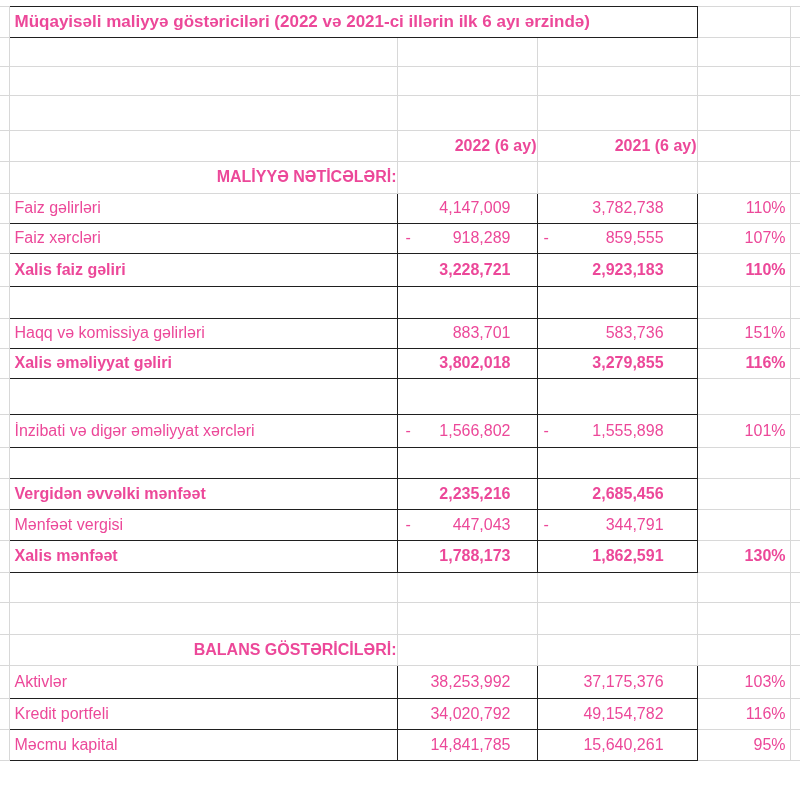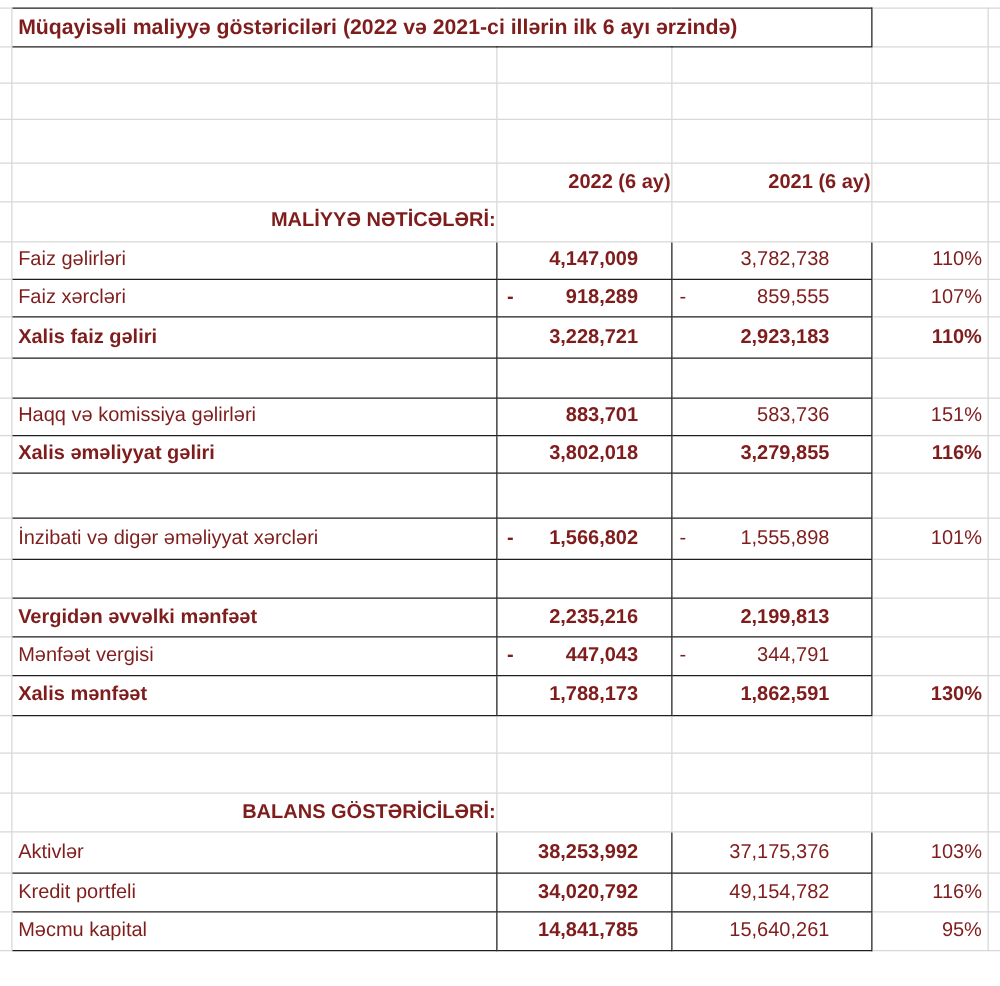--- a/index.html
+++ b/index.html
@@ -6,21 +6,21 @@
     margin: 0; padding: 0;
     background: #ffffff;
   }
   .sheet {
     width: 800px; height: 789px;
     box-sizing: border-box;
     padding-top: 6px;
     background: #ffffff;
     overflow: hidden;
     font-family: "Liberation Sans", "DejaVu Sans", sans-serif;
-    color: #7f1d1d;
+    color: #ec4899;
   }
   table.grid {
     border-collapse: collapse;
     table-layout: fixed;
     width: 800px;
   }
   td {
     border: 1px solid #d8d8d8;
     padding: 0;
     margin: 0;
@@ -42,21 +42,21 @@
     font-weight: bold;
     font-size: 17px;
     padding-left: 5px;
     text-align: left;
   }
 
   td.lbl { text-align: left; padding-left: 5px; }
   td.sec { text-align: right; padding-left: 5px; font-weight: bold; }
 
   td.num { text-align: right; position: relative; }
-  td.cb  { padding-right: 26px; font-weight: bold; }
+  td.cb  { padding-right: 26px; }
   td.cc  { padding-right: 33px; }
   td.cb .minus { position: absolute; left: 8px; }
   td.cc .minus { position: absolute; left: 6px; }
 
   td.pct { text-align: right; padding-right: 4px; }
 
   td.yrs { text-align: right; font-weight: bold; }
 
   tr.bold td { font-weight: bold; }
   tr.h28 td { height: 28px; }
@@ -211,21 +211,21 @@
     <td class="bk"></td>
     <td class="bk"></td>
     <td></td>
     <td></td>
   </tr>
 
   <tr class="h30 bold">
     <td></td>
     <td class="lbl bk">Vergidən əvvəlki mənfəət</td>
     <td class="num cb bk">2,235,216</td>
-    <td class="num cc bk">2,199,813</td>
+    <td class="num cc bk">2,685,456</td>
     <td class="pct"></td>
     <td></td>
   </tr>
 
   <tr class="h30">
     <td></td>
     <td class="lbl bk">Mənfəət vergisi</td>
     <td class="num cb bk"><span class="minus">-</span><span>447,043</span></td>
     <td class="num cc bk"><span class="minus">-</span><span>344,791</span></td>
     <td class="pct"></td>

